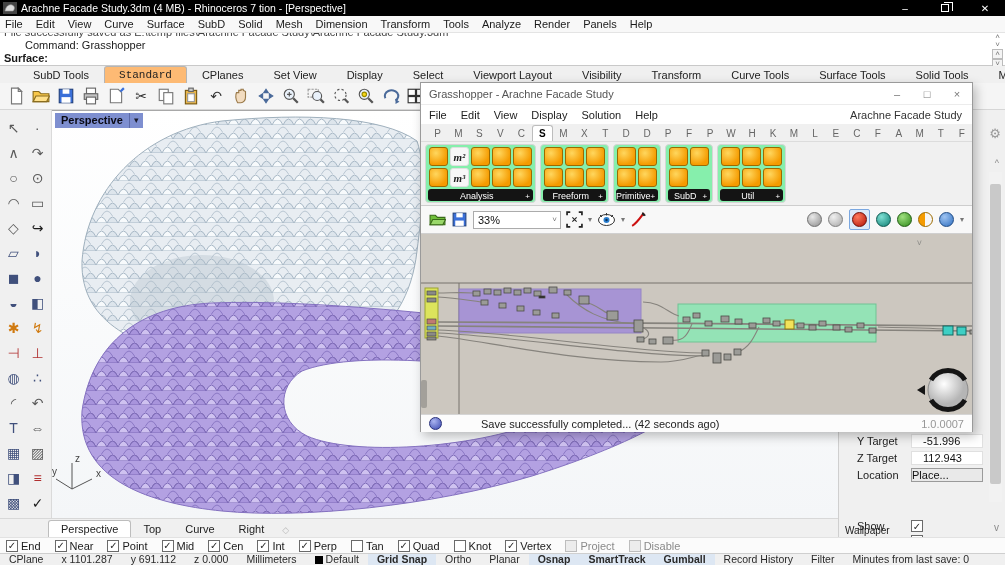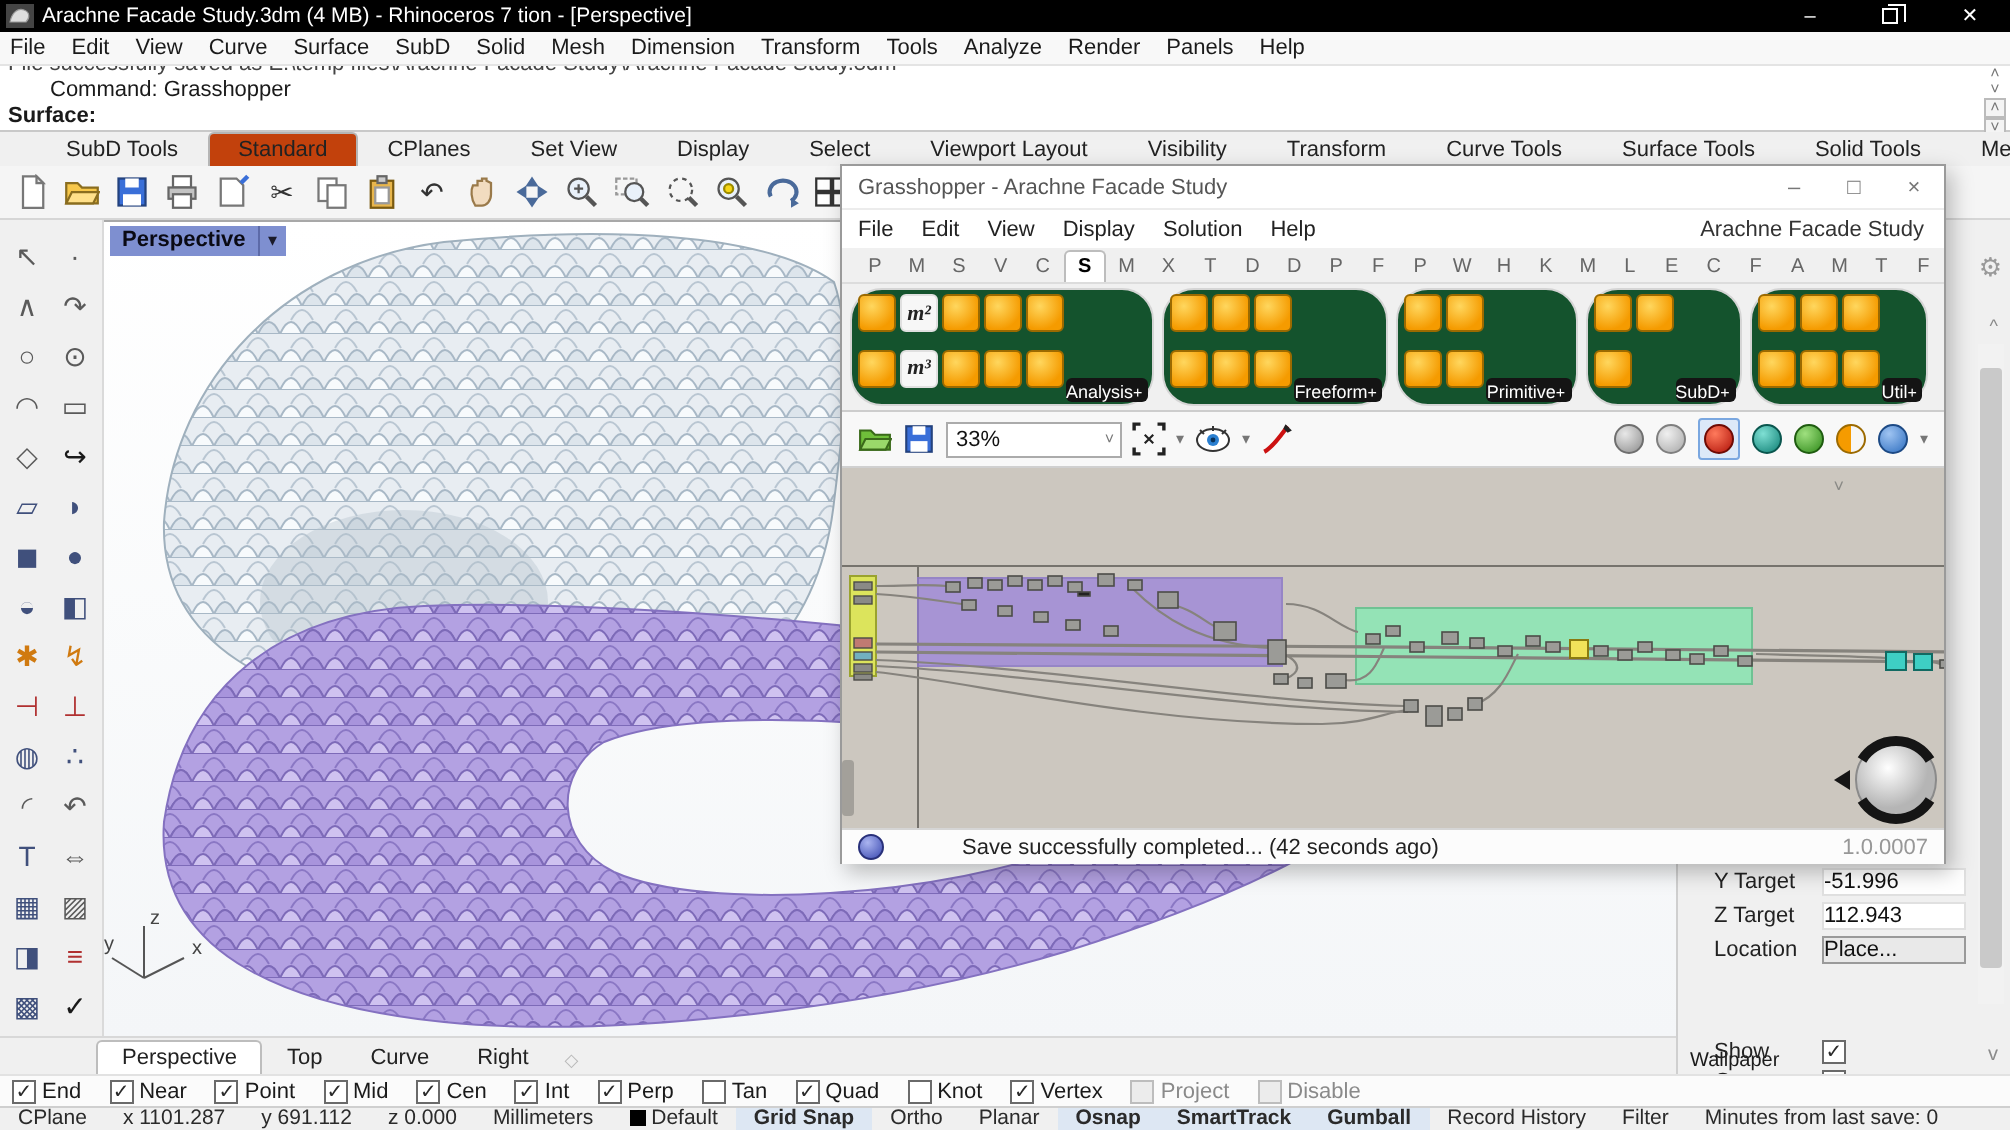--- a/index.html
+++ b/index.html
@@ -22,21 +22,21 @@
   #cmd-clip { height:6px; overflow:hidden; color:#444; padding-left:4px; }
   #cmd-clip span { display:block; margin-top:-7px; }
   #cmd-hist { height:13px; line-height:13px; padding-left:4px;margin-left:21px; }
   #cmd-prompt { height:13px; line-height:13px; padding-left:4px; font-weight:bold; }
   #cmd-scroll { position:absolute; right:1px; top:0; width:13px; height:33px; display:flex; flex-direction:column; align-items:center; color:#777; font-size:8px; line-height:8px; }
   #cmd-scroll .spin { border:1px solid #bbb; width:11px; text-align:center; background:#f4f4f4; }
   
   #tabstrip { position:absolute; left:0; top:66px; width:1005px; height:17px; background:#f0f0f0;
     display:flex; align-items:flex-end; padding-left:18px; }
   .rtab { padding:2px 14px; color:#222; cursor:default; border:1px solid transparent; border-bottom:none; white-space:nowrap; }
-  .rtab.active { background:#c2410c; border-color:#b5b5b5; border-radius:3px 3px 0 0; }
+  .rtab.active { background:#fdba74; border-color:#b5b5b5; border-radius:3px 3px 0 0;font-family:Liberation Mono, monospace; }
   
   #iconbar { position:absolute; left:0; top:83px; width:1005px; height:27px; background:#f5f5f5;
     border-bottom:1px solid #d6d6d6; display:flex; align-items:center; gap:3px; padding-left:5px; }
   .tbi { width:22px; height:22px; display:flex; align-items:center; justify-content:center; }
   .tbi svg { width:18px; height:18px; }
   .tbi.txt { font-size:14px; color:#333; }
   
   #sidebar { position:absolute; left:0; top:110px; width:52px; height:427px; background:#f0f0f0;
     border-right:1px solid #dadada; display:grid; grid-template-columns:24px 24px; justify-content:center;
     align-content:start; padding-top:6px; row-gap:1px; }
@@ -51,21 +51,21 @@
   #vp-label .dd { background:#7e8fd0; border-left:1px solid #5c6aa8; width:14px; text-align:center; line-height:15px; color:#1a1a2a; font-size:9px; }
   #scene { position:absolute; left:0; top:0; }
   
   #rightpanel { position:absolute; left:838px; top:110px; width:167px; height:427px; background:#f0f0f0; border-left:1px solid #cfcfcf; }
   #rp-scroll { position:absolute; right:3px; top:62px; width:13px; height:330px; background:#f2f2f2; }
   #rp-thumb { position:absolute; left:1px; top:12px; width:11px; height:300px; background:#c9c9c9; border-radius:2px; }
   #rp-gear { position:absolute; right:4px; top:16px; color:#9a9a9a; font-size:13px; }
   #rp-chev-up { position:absolute; right:6px; top:48px; color:#8a8a8a; font-size:9px; }
   .prow { position:absolute; left:0; width:167px; height:16px; display:flex; align-items:center; }
   .prow .lbl { width:72px; padding-left:18px; color:#222; }
-  .prow .val { width:72px; height:14px; background:#fff; border:1px solid #e0e0e0; line-height:13px; padding-left:0; color:#111; }
+  .prow .val { width:72px; height:14px; background:#fff; border:1px solid #e0e0e0; line-height:13px; padding-left:11px; color:#111; }
   .prow .btn { width:72px; height:14px; background:#e9e9e9; border:1px solid #9a9a9a; line-height:12px; color:#111; }
   .prow .mini { width:16px; height:13px; background:#e9e9e9; border:1px solid #9a9a9a; text-align:center; line-height:11px; margin-left:4px; font-size:9px; }
   .phead { position:absolute; left:6px; font-size:10px; color:#1a1a1a;margin-top:40px; }
   .cb { width:12px; height:12px; border:1px solid #6a6a6a; background:#fff; display:inline-flex; align-items:center; justify-content:center; font-size:10px; color:#2a2a2a; }
   .cb.dis { border-color:#bdbdbd; background:#ececec; }
   #rp-chev-dn { position:absolute; right:6px; bottom:4px; color:#8a8a8a; font-size:10px; }
   
   #vptabs { position:absolute; left:0; top:518px; width:838px; height:19px; background:#f0f0f0;
     display:flex; align-items:flex-end; padding-left:48px; border-top:1px solid #d8d8d8; }
   .vpt { padding:2px 12px; color:#222; }
@@ -87,21 +87,21 @@
     border:1px solid #9a9a9a; box-shadow:3px 4px 10px rgba(0,0,0,.25); z-index:10; }
   #gh-title { height:22px; background:#fff; display:flex; align-items:center; padding-left:8px; color:#555; border-bottom:1px solid #ececec; }
   #gh-title .t { flex:1; }
   .gh-ctl { width:30px; text-align:center; color:#777; font-size:11px; }
   #gh-menu { height:19px; background:#fff; display:flex; align-items:center; gap:14px; padding-left:8px; color:#222; }
   #gh-doc { margin-left:auto; padding-right:10px; color:#333; }
   #gh-tabs { height:18px; background:#f0f0f0; display:flex; align-items:flex-end; padding-left:6px; border-bottom:1px solid #dcdcdc; }
   .ghtab { width:21px; text-align:center; font-size:10px; color:#666; padding:2px 0; }
   .ghtab.active { background:#fff; border:1px solid #bdbdbd; border-bottom:none; border-radius:3px 3px 0 0; color:#000; font-weight:bold; }
   #gh-palette { height:64px; background:#f0f0f0; display:flex; gap:4px; padding:2px 4px; border-bottom:1px solid #cdcdcd; }
-  .gh-group { background:#14532d; border:1px solid #d5d5d5; border-radius:16px; padding:1px 2px; display:flex; flex-direction:row; }
+  .gh-group { background:#86efac; border:1px solid #d5d5d5; border-radius:4px; padding:1px 2px; display:flex; flex-direction:column; }
   .gh-icons { display:grid; grid-template-columns:repeat(var(--c),21px); justify-content:center; }
   .cico { width:19px; height:19px; margin:1px; border-radius:3px;
     background:radial-gradient(circle at 35% 30%, #ffd75e, #f59b00 72%); border:1px solid #9c6a00; }
   .cico.m { background:#f7f7f7; border:1px solid #e0e0e0; color:#222; font-family:"Liberation Serif", serif;
     font-style:italic; font-weight:bold; font-size:11px; display:flex; align-items:center; justify-content:center; }
   .gh-grouplabel { margin-top:auto; height:12px; background:#141414; border-radius:3px; color:#fff;
     font-size:9px; display:flex; align-items:flex-end; }
   .gh-grouplabel .gl { flex:1; text-align:center; }
   .gh-grouplabel .pl { padding-right:3px; font-size:8px; }
   #gh-cbar { height:28px; background:#f8f8f8; border-bottom:1px solid #d0d0d0; display:flex; align-items:center; gap:5px; padding:0 8px; }

